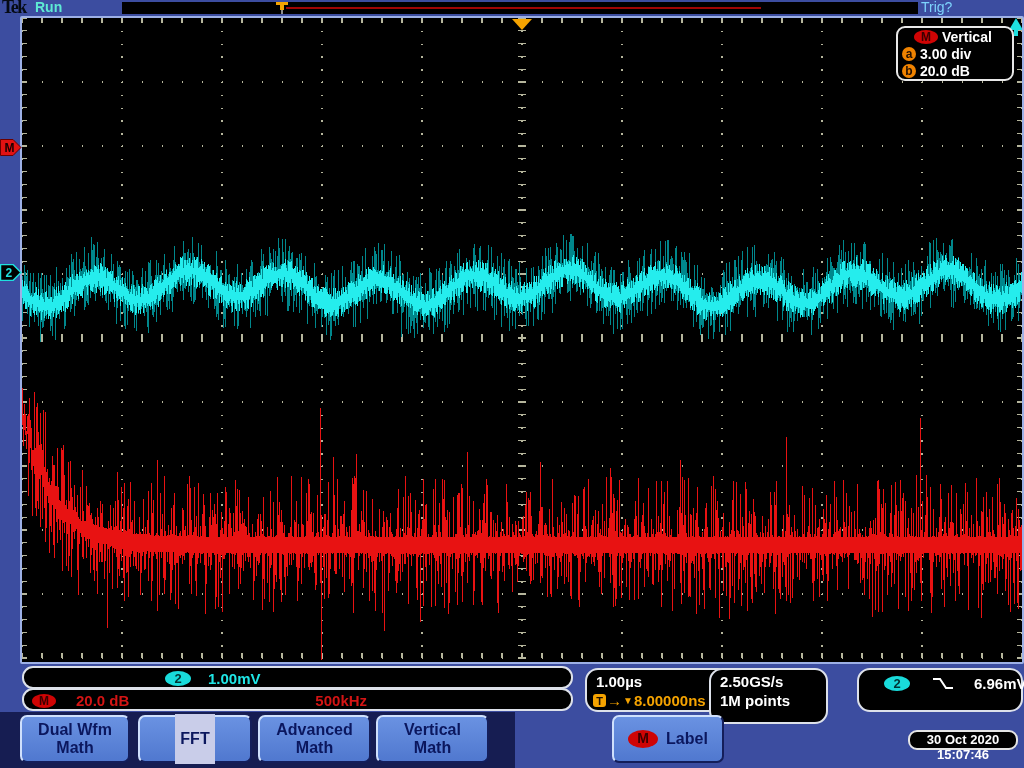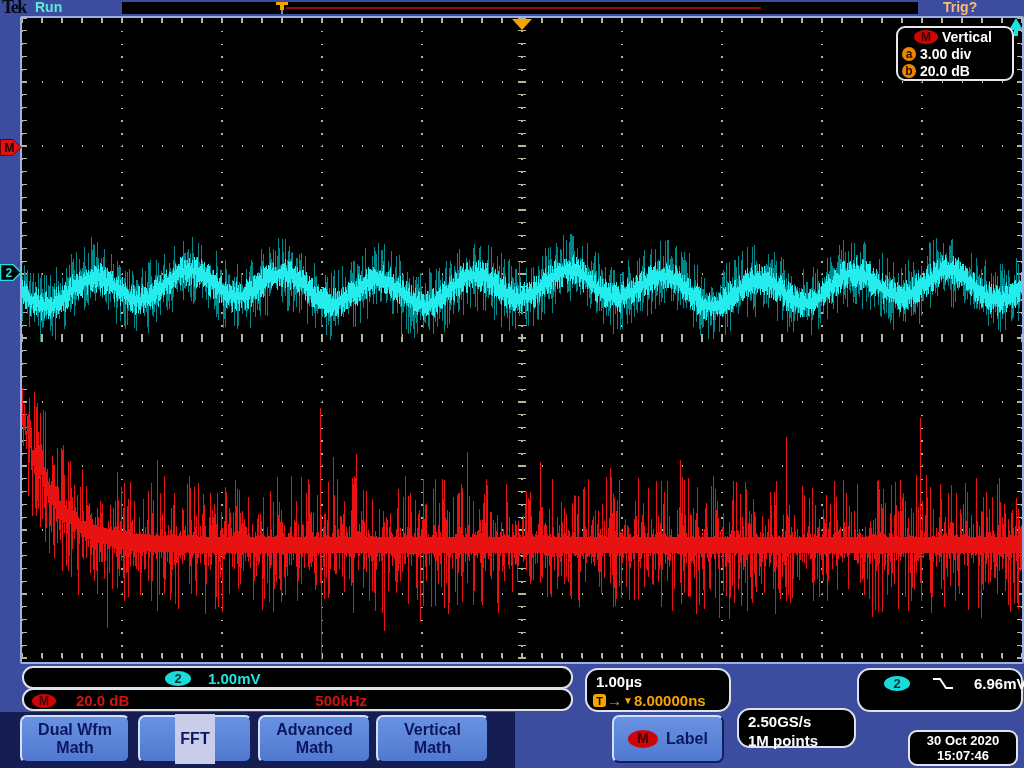--- a/index.html
+++ b/index.html
@@ -8,21 +8,21 @@
     background:#3c4da0;
     font-family:"Liberation Sans","DejaVu Sans",sans-serif;
     -webkit-font-smoothing:none;
   }
 
   
   #top-bar{position:absolute;left:0;top:0;width:1024px;height:16px;}
   #tek-logo{position:absolute;left:2px;top:-3px;font-size:18px;font-weight:bold;
     color:#050a14;letter-spacing:-1.5px;font-family:"Liberation Serif","DejaVu Serif",serif;}
   #run-status{position:absolute;left:35px;top:-1px;font-size:14px;font-weight:bold;color:#5eead4;}
-  #trig-status{position:absolute;left:943px;top:-1px;font-size:14px;font-weight:bold;color:#fdba74;}
+  #trig-status{position:absolute;left:921px;top:-1px;font-size:14px;font-weight:normal;color:#7dd3fc;}
   #record-view{position:absolute;left:122px;top:2px;width:796px;height:12px;background:#000;}
   #rv-extent{position:absolute;left:164px;top:5px;width:475px;height:2px;background:#a00505;}
   #rv-stem{position:absolute;left:159px;top:0;width:2px;height:12px;background:#8f8f8f;}
   #rv-tbar{position:absolute;left:154px;top:0;width:12px;height:3px;background:#f5a300;}
   #rv-tstem{position:absolute;left:158px;top:3px;width:4px;height:5px;background:#f5a300;}
 
   
   #bezel{position:absolute;left:20px;top:16px;width:1004px;height:648px;
     background:#000;border:2px solid #9db0e6;border-radius:2px;box-sizing:border-box;}
   #scope-svg{position:absolute;left:22px;top:18px;}
@@ -44,21 +44,21 @@
   .badge.ab{width:14px;height:14px;border-radius:50%;background:#f08300;color:#241000;font-size:12px;}
   .badge.ch2{width:26px;height:15px;border-radius:50%;background:#19dbdb;color:#003535;font-size:13px;}
   .badge.tsq{width:13px;height:13px;border-radius:3px;background:#f5a300;color:#201000;font-size:11px;}
 
   
   .pill{position:absolute;background:#000;border:2px solid #dde1ea;box-sizing:border-box;
     font-weight:bold;font-size:15px;}
   #pill-ch2{left:22px;top:666px;width:551px;height:23px;border-radius:11px;}
   #pill-math{left:22px;top:688px;width:551px;height:23px;border-radius:11px;}
   #pill-horiz{left:585px;top:668px;width:146px;height:44px;border-radius:13px;}
-  #pill-acq{left:737px;top:668px;width:119px;height:40px;border-radius:13px;margin-top:40px;}
+  #pill-acq{left:709px;top:668px;width:119px;height:56px;border-radius:13px;}
   #pill-trig{left:857px;top:668px;width:166px;height:44px;border-radius:13px;}
   .pill .row{position:absolute;display:flex;align-items:center;}
   .cyan-text{color:#1fe6e6;}
   .red-text{color:#d41414;}
   .orange-text{color:#f5a300;}
   .white-text{color:#fff;}
 
   
   #menu-dark-strip{position:absolute;left:0;top:712px;width:515px;height:56px;background:#161d52;}
   .menu-btn{position:absolute;top:715px;height:48px;border-radius:7px;box-sizing:border-box;
@@ -69,24 +69,24 @@
     display:flex;flex-direction:column;align-items:center;justify-content:center;cursor:pointer;}
   .menu-btn .hl{background:#c9cde9;padding:16px 5px;}
   #btn-1{left:20px;width:110px;}
   #btn-2{left:138px;width:114px;}
   #btn-3{left:258px;width:113px;align-items:center;}
   #btn-4{left:376px;width:113px;}
   #btn-label{left:612px;width:112px;flex-direction:row;gap:8px;}
   #btn-label .badge.m{width:30px;height:18px;font-size:14px;}
 
   
-  #clock{position:absolute;left:908px;top:730px;width:110px;height:36px;background:#000;
+  #clock{position:absolute;left:908px;top:730px;width:110px;height:20px;background:#000;
     border:2px solid #e5e5e5;border-radius:9px;box-sizing:border-box;
     color:#fff;font-weight:bold;font-size:13px;line-height:15px;
-    display:flex;flex-direction:column;align-items:center;justify-content:center;}
+    display:flex;flex-direction:column;align-items:center;}
 </style>
 </head>
 <body>
 
 <div id="top-bar">
   <span id="tek-logo">Tek</span>
   <span id="run-status">Run</span>
   <div id="record-view">
     <div id="rv-extent"></div>
     <div id="rv-stem"></div>

